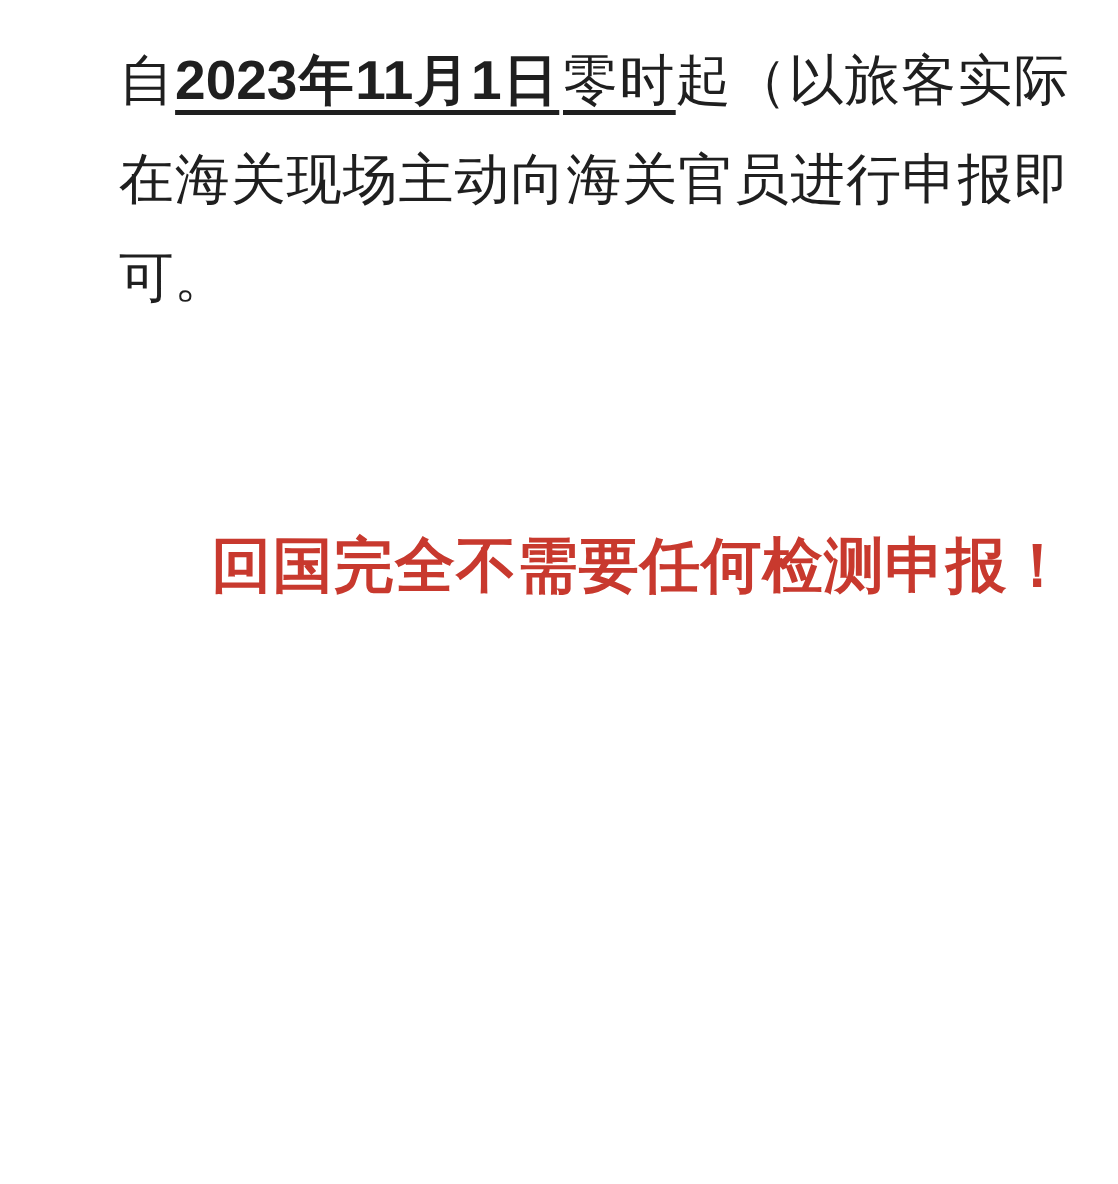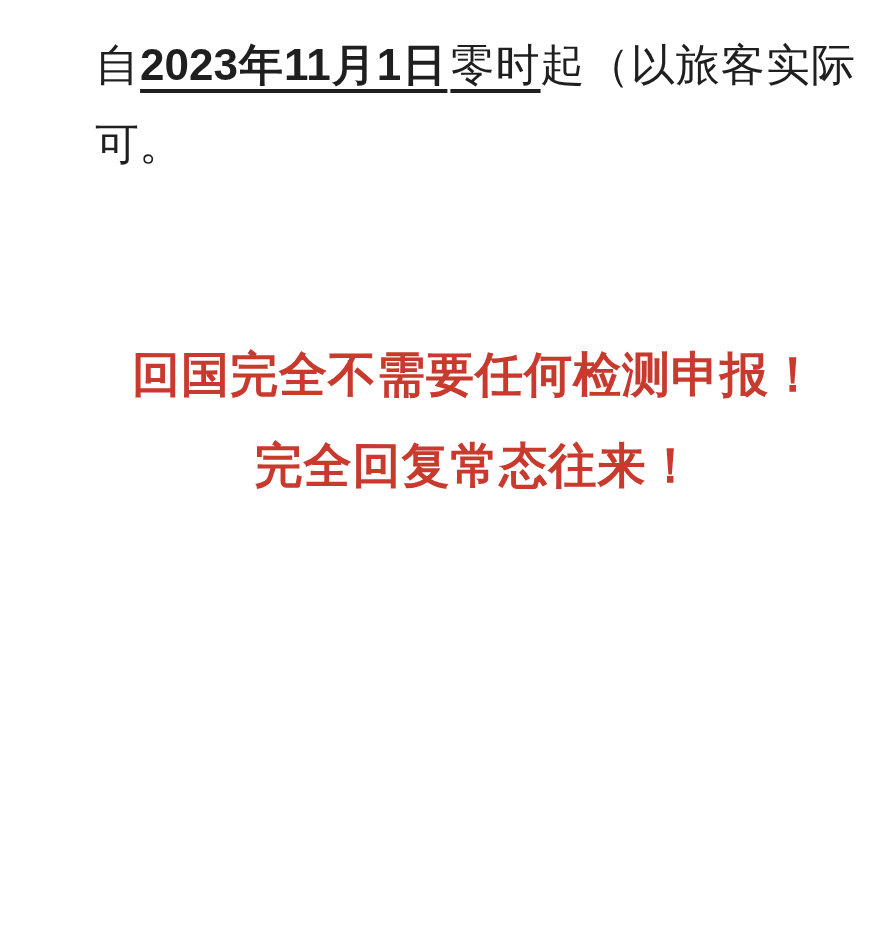--- a/index.html
+++ b/index.html
@@ -43,39 +43,39 @@
   .underline {
     text-decoration: underline;
     text-decoration-thickness: 4px;
     text-underline-offset: 9px;
   }
   .seg-gap {
     margin-right: 3px;
   }
   .red-block {
     margin-top: 146px;
-    text-align: center;
+    text-align: right;
   }
   .red-line {
     font-size: 48px;
     line-height: 91px;
     font-weight: 700;
     color: var(--accent, #c8392e);
     letter-spacing: 1px;
     white-space: nowrap;
   }
 </style>
 </head>
 <body>
 
 <div class="doc">
 
   <p class="body-text">
     <span class="line"><span>自</span><span class="bold underline seg-gap">2023年11月1日</span><span class="underline">零时</span><span>起（以旅客实际</span></span>
+    <span class="line">在海关现场主动向海关官员进行申报即</span>
     <span class="line last">可。</span>
   </p>
 
   <div class="red-block">
     <div class="red-line">回国完全不需要任何检测申报！</div>
-    <div class="red-line">完全回复常态往来！</div>
   </div>
 
 </div>
 
 </body></html>

